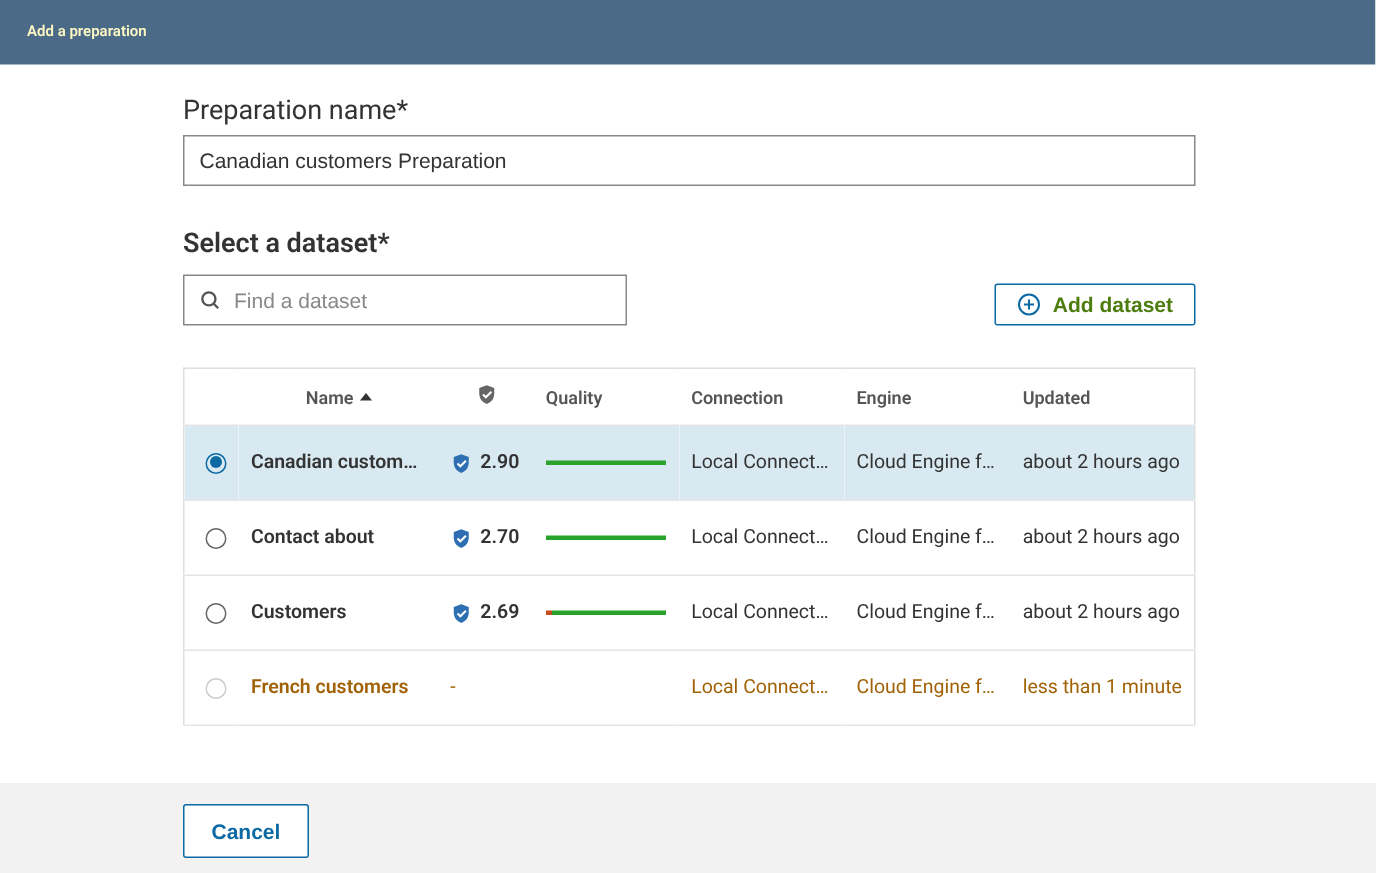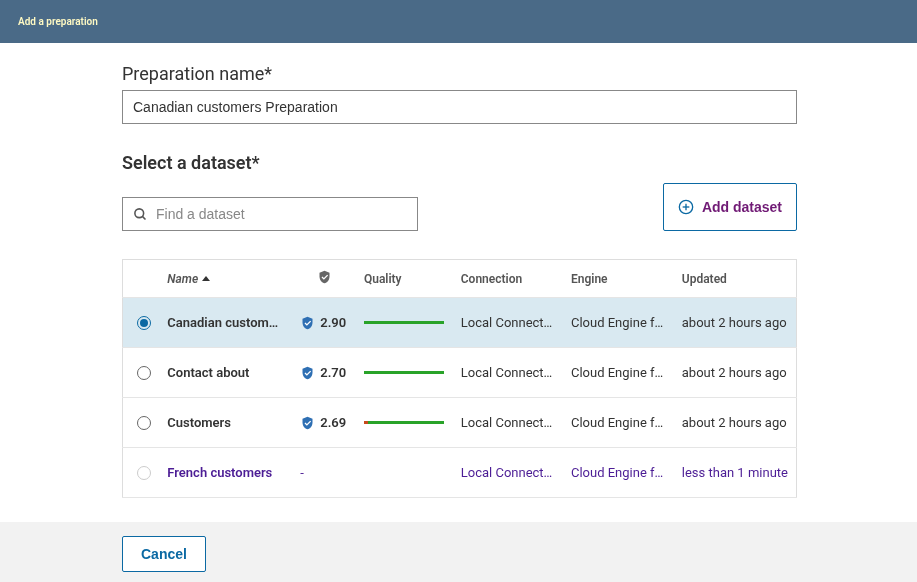--- a/index.html
+++ b/index.html
@@ -68,28 +68,28 @@
       width: 100%;
       color: #333;
     }
     .search-box input::placeholder {
       color: #888;
     }
     .add-btn {
       display: flex;
       align-items: center;
       border: 1px solid #0b69a3;
-      color: #701a75;
+      color: #4d7c0f;
       background: #fff;
       padding: 8px 14px;
       font-size: 14px;
       cursor: pointer;
       border-radius: 2px;
       font-weight: 600;
-      height: 48px;
+      height: 28px;
     }
     .add-btn svg {
       margin-right: 8px;
     }
     .table {
       width: 100%;
       border: 1px solid #ddd;
       border-collapse: collapse;
       margin-top: 28px;
       font-size: 13px;
@@ -105,34 +105,34 @@
       white-space: nowrap;
     }
     .table th {
       height: 38px;
       font-weight: 600;
       color: #555;
       font-size: 12px;
       background: #fff;
     }
     .table th.name-col {
-      font-style: italic;
+      text-align: center;
     }
     .col-radio { width: 38px; text-align: center !important; padding-left: 14px !important;}
     .col-name { width: 155px; }
     .col-trust { width: 70px; }
     .col-quality { width: 100px; }
     .col-conn { width: 120px; }
     .col-engine { width: 120px; }
     .col-updated { width: 110px; }
     tr.selected td {
       background: #d9e9f1;
     }
     tr.faded td {
-      color: #4c1d95;
+      color: #a16207;
       margin-left: 22px;
     }
     .radio {
       appearance: none;
       width: 14px;
       height: 14px;
       border: 1.5px solid #666;
       border-radius: 50%;
       position: relative;
       cursor: pointer;

